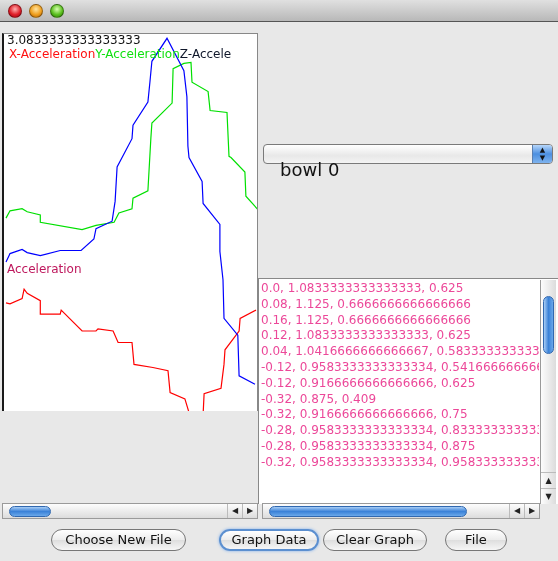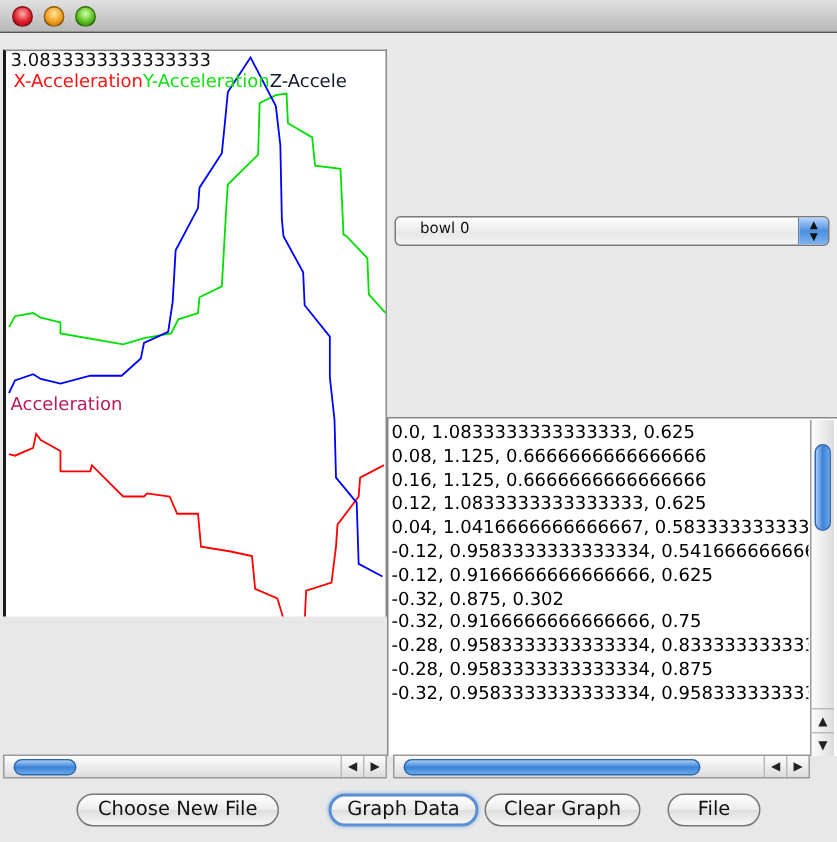--- a/index.html
+++ b/index.html
@@ -28,28 +28,28 @@
   .hscroll { position: absolute; height: 16px; background: linear-gradient(#fdfdfd, #dcdcdc); border: 1px solid #9a9a9a; }
   .hscroll.graph { left: 2px; top: 503px; width: 256px; }
   .hscroll.list { left: 262px; top: 503px; width: 278px; }
   .thumb-h { position: absolute; top: 2px; height: 11px; border-radius: 6px;
     background: linear-gradient(#a8cdf5, #3b82d8 50%, #6aa8ea); border: 1px solid #3068b0; }
   .arrows-h { position: absolute; right: 0; top: 0; width: 30px; height: 14px; display: flex; }
   .arrows-h span { flex: 1; font-size: 8px; text-align: center; line-height: 14px; color: #222; border-left: 1px solid #bbb; }
 
   .combo { position: absolute; left: 263px; top: 144px; width: 290px; height: 20px; border: 1px solid #7a7a7a; border-radius: 4px;
     background: linear-gradient(#ffffff, #e8e8e8 60%, #f4f4f4); }
-  .combo-text { position: absolute; left: 16px; top: 2px; font-size: 10px; color: #111; }
+  .combo-text { position: absolute; left: 16px; top: 14px; font-size: 18px; color: #111; }
   .combo-btn { position: absolute; right: 0; top: 0; width: 20px; height: 18px; border-radius: 0 3px 3px 0;
     background: linear-gradient(#b7d7fb, #4c8fe0 50%, #7eb3ee); border-left: 1px solid #5a7fb0; font-size: 7px; line-height: 8px; text-align: center; padding-top: 1px; color: #111; }
 
   .list-panel { position: absolute; left: 258px; top: 278px; width: 300px; height: 226px; background: #fff;
     border-left: 1px solid #888; border-top: 1px solid #888; overflow: hidden; }
   .list-body { position: absolute; left: 2px; top: 2px; width: 278px; overflow: hidden; }
-  .list-row { font-size: 12px; line-height: 15.8px; color: #000000; white-space: nowrap; }
+  .list-row { font-size: 12px; line-height: 15.8px; color: #ec4899; white-space: nowrap; }
   .vscroll { position: absolute; left: 540px; top: 280px; width: 16px; height: 224px; background: linear-gradient(90deg, #fdfdfd, #dcdcdc);
     border-left: 1px solid #9a9a9a; }
   .thumb-v { position: absolute; left: 2px; top: 16px; width: 11px; height: 58px; border-radius: 6px;
     background: linear-gradient(90deg, #a8cdf5, #3b82d8 50%, #6aa8ea); border: 1px solid #3068b0; }
   .arrows-v { position: absolute; left: 0; bottom: 0; width: 15px; height: 32px; }
   .arrows-v span { display: block; height: 16px; font-size: 8px; line-height: 16px; text-align: center; color: #222; border-top: 1px solid #bbb; }
 
   .btn-bar { position: absolute; left: 0; top: 527px; width: 558px; height: 28px; }
   .btn { position: absolute; top: 2px; height: 22px; border: 1px solid #777; border-radius: 11px;
     background: linear-gradient(#ffffff, #ececec 50%, #dedede 51%, #f6f6f6); font-size: 13px; color: #111; text-align: center; line-height: 20px; }
@@ -99,21 +99,21 @@
 
 <div class="list-panel">
   <div class="list-body" id="list-body">
       <div class="list-row">0.0, 1.0833333333333333, 0.625</div>
       <div class="list-row">0.08, 1.125, 0.6666666666666666</div>
       <div class="list-row">0.16, 1.125, 0.6666666666666666</div>
       <div class="list-row">0.12, 1.0833333333333333, 0.625</div>
       <div class="list-row">0.04, 1.0416666666666667, 0.5833333333333334</div>
       <div class="list-row">-0.12, 0.9583333333333334, 0.5416666666666666</div>
       <div class="list-row">-0.12, 0.9166666666666666, 0.625</div>
-      <div class="list-row">-0.32, 0.875, 0.302</div>
+      <div class="list-row">-0.32, 0.875, 0.409</div>
       <div class="list-row">-0.32, 0.9166666666666666, 0.75</div>
       <div class="list-row">-0.28, 0.9583333333333334, 0.8333333333333334</div>
       <div class="list-row">-0.28, 0.9583333333333334, 0.875</div>
       <div class="list-row">-0.32, 0.9583333333333334, 0.9583333333333334</div>
     </div>
 </div>
 
 <div class="vscroll">
   <div class="thumb-v"></div>
   <div class="arrows-v">

